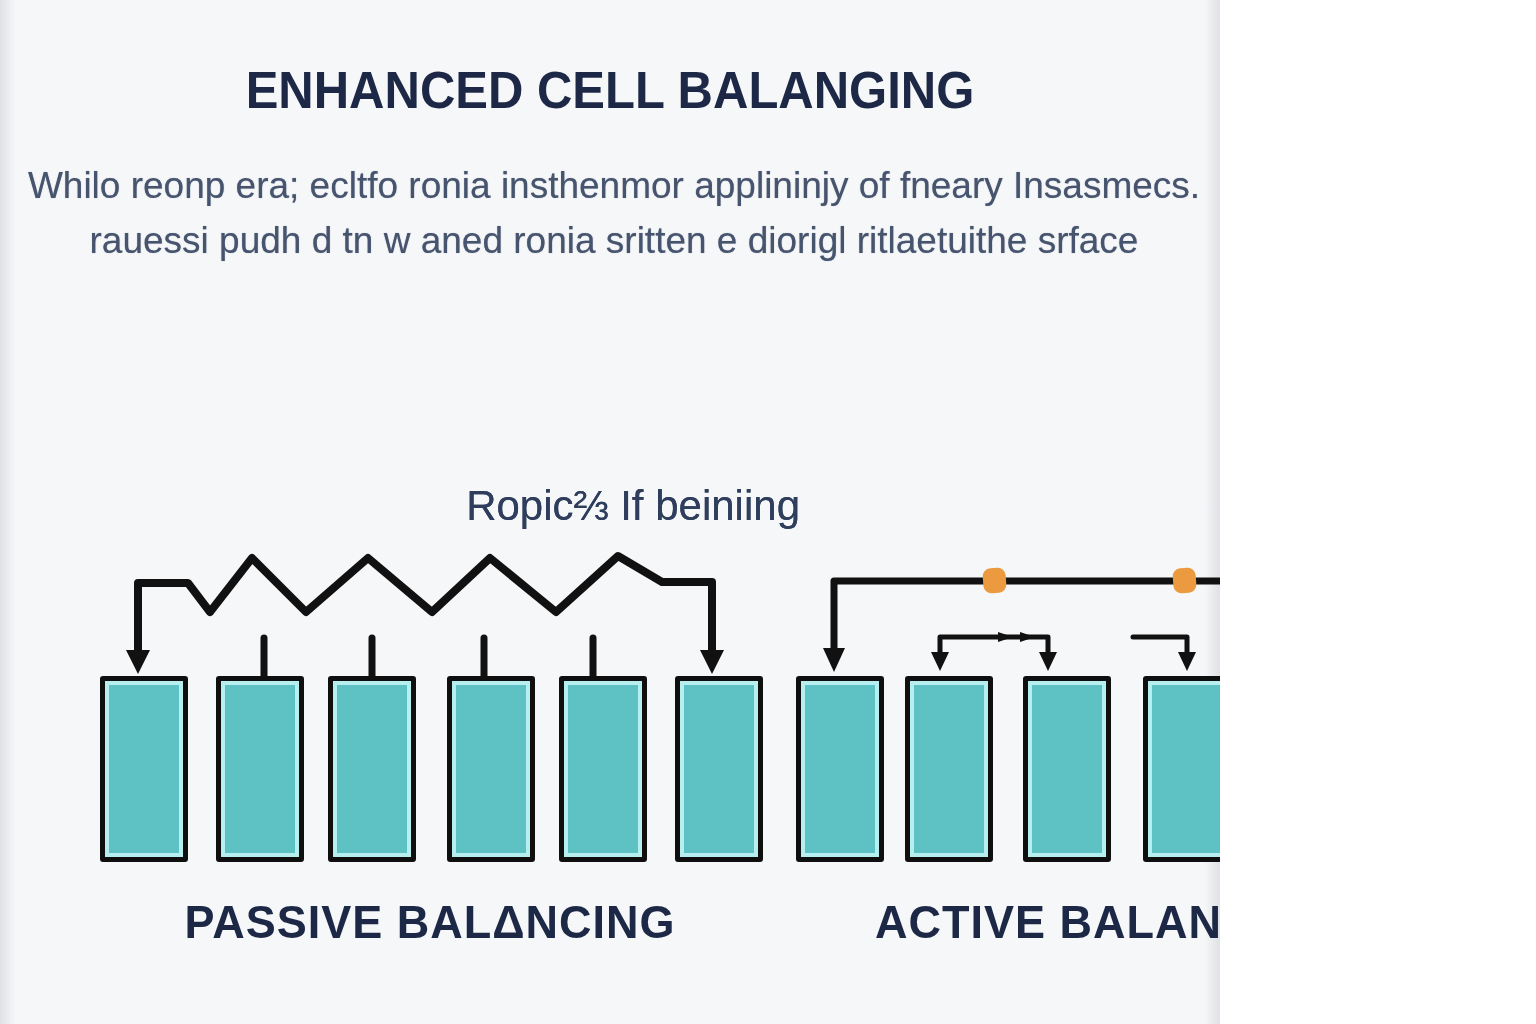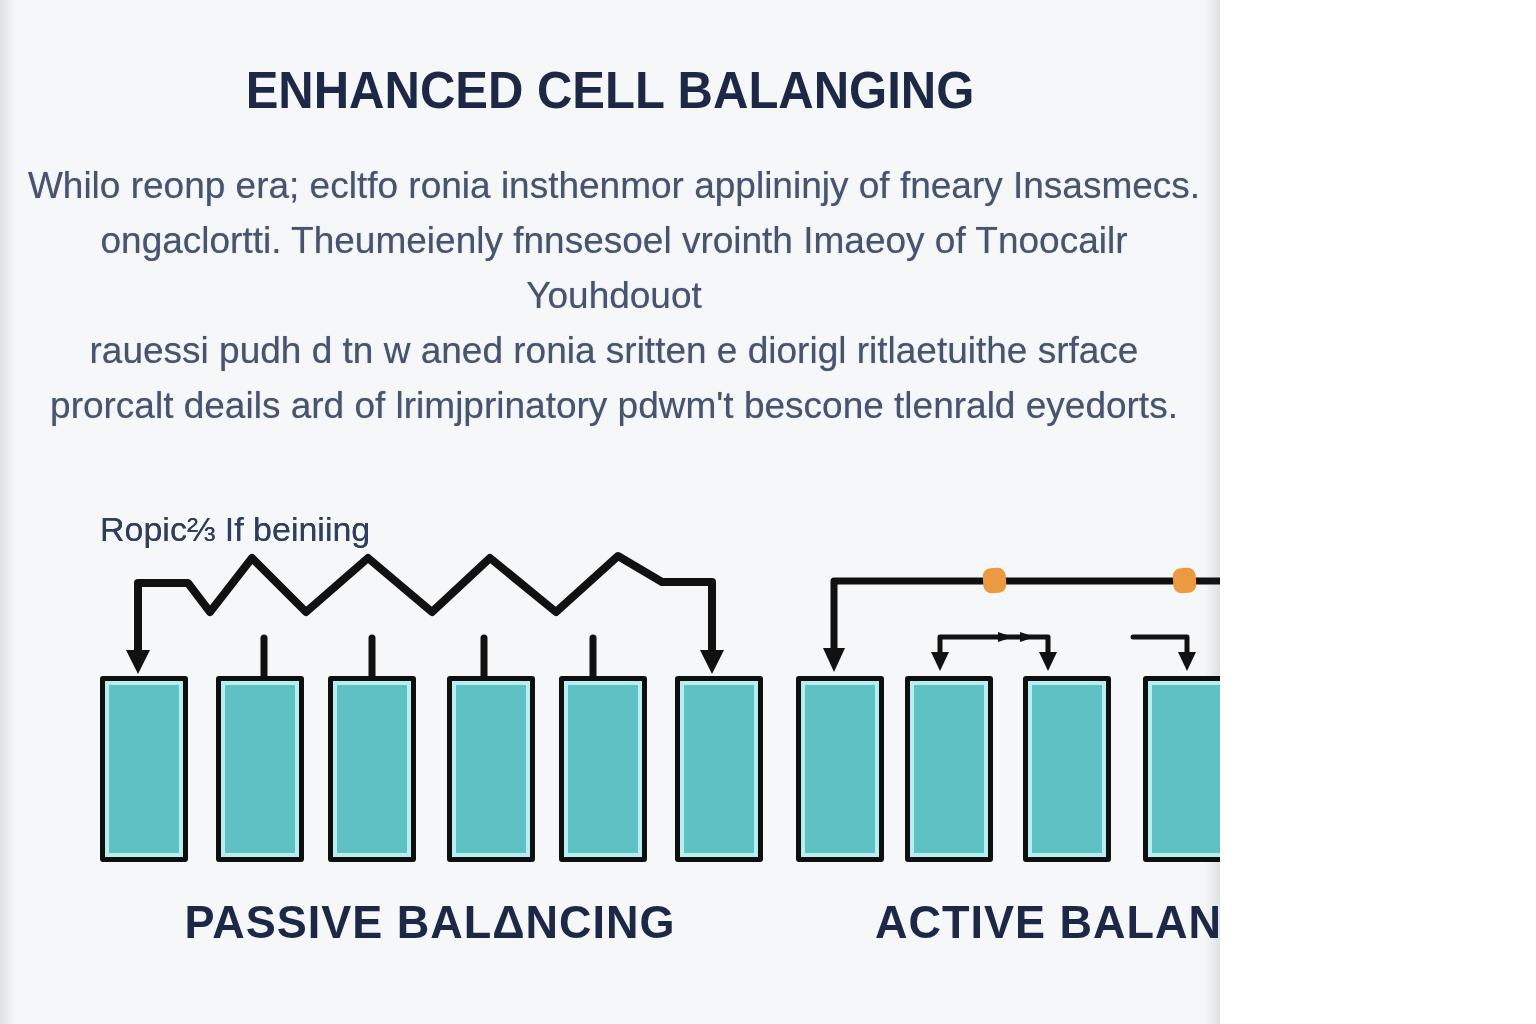--- a/index.html
+++ b/index.html
@@ -23,23 +23,23 @@
     transform:scale(1,1.05);
   }
   .paragraph{
     position:absolute;left:8px;right:0;top:158px;
     text-align:center;
     font-size:37px;line-height:55px;
     color:var(--paragraph_slate,#47546e);
     text-shadow:0 0 1px rgba(70,84,110,.55);
   }
   .subhead{
-    position:absolute;top:510px;width:700px;
-    text-align:left;
-    font-size:34px;
+    position:absolute;top:482px;width:700px;
+    text-align:right;
+    font-size:42px;
     color:#2e3e5c;
     text-shadow:0 0 .6px currentColor;
   }
   .subhead.passive{left:100px;}
   .subhead.active{left:733px;}
 
   .diagram{position:absolute;top:540px;width:700px;height:335px;}
   .diagram.passive{left:80px;}
   .diagram.active{left:790px;}
   .wires{position:absolute;left:0;top:0;}
@@ -80,23 +80,21 @@
 <body>
 
 <div id="stage">
   <div class="edge left"></div>
   <div class="edge right"></div>
 
   <div class="title">ENHANCED CELL BALANGING</div>
 
   <div class="paragraph">
     <div>Whilo reonp era; ecltfo ronia insthenmor applininjy of fneary Insasmecs.</div>
-    <div>ongaclortti. Theumeienly fnnsesoel vrointh Imaeoy of Tnoocailr Youhdouot</div>
     <div>rauessi pudh d tn w aned ronia sritten e diorigl ritlaetuithe srface</div>
-    <div>prorcalt deails ard of lrimjprinatory pdwm't bescone tlenrald eyedorts.</div>
   </div>
 
   <div class="subhead passive">Ropic⅔ If beiniing</div>
 
   <div class="diagram passive">
     <svg class="wires" width="700" height="140" viewBox="0 0 700 140">
 
       <path d="M58 118 V43 H108 L130 72 L172 18 L226 72 L288 18 L352 72 L410 18 L476 72 L538 16 L582 42 H632 V118" fill="none" stroke="var(--wire_black,#111)" stroke-width="8" stroke-linejoin="round"></path>
       <polygon points="46,110 70,110 58,134" fill="var(--wire_black,#111)"></polygon>
       <polygon points="620,110 644,110 632,134" fill="var(--wire_black,#111)"></polygon>

